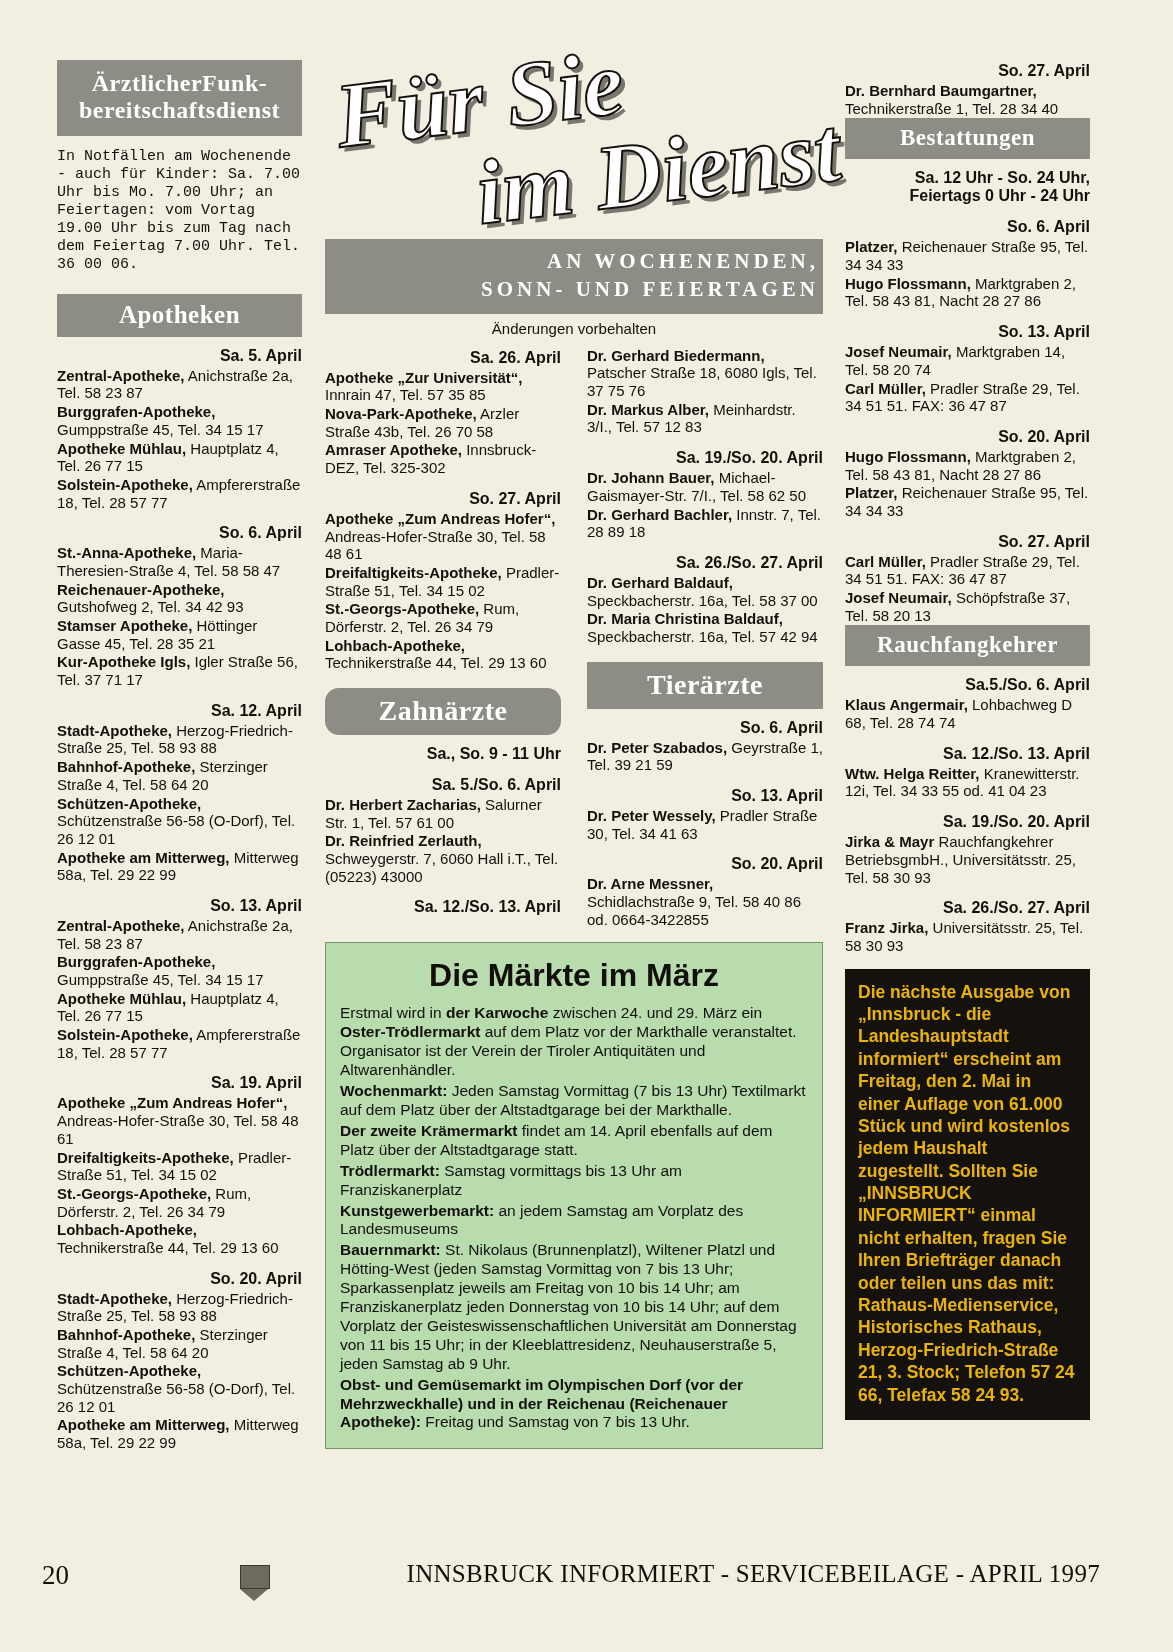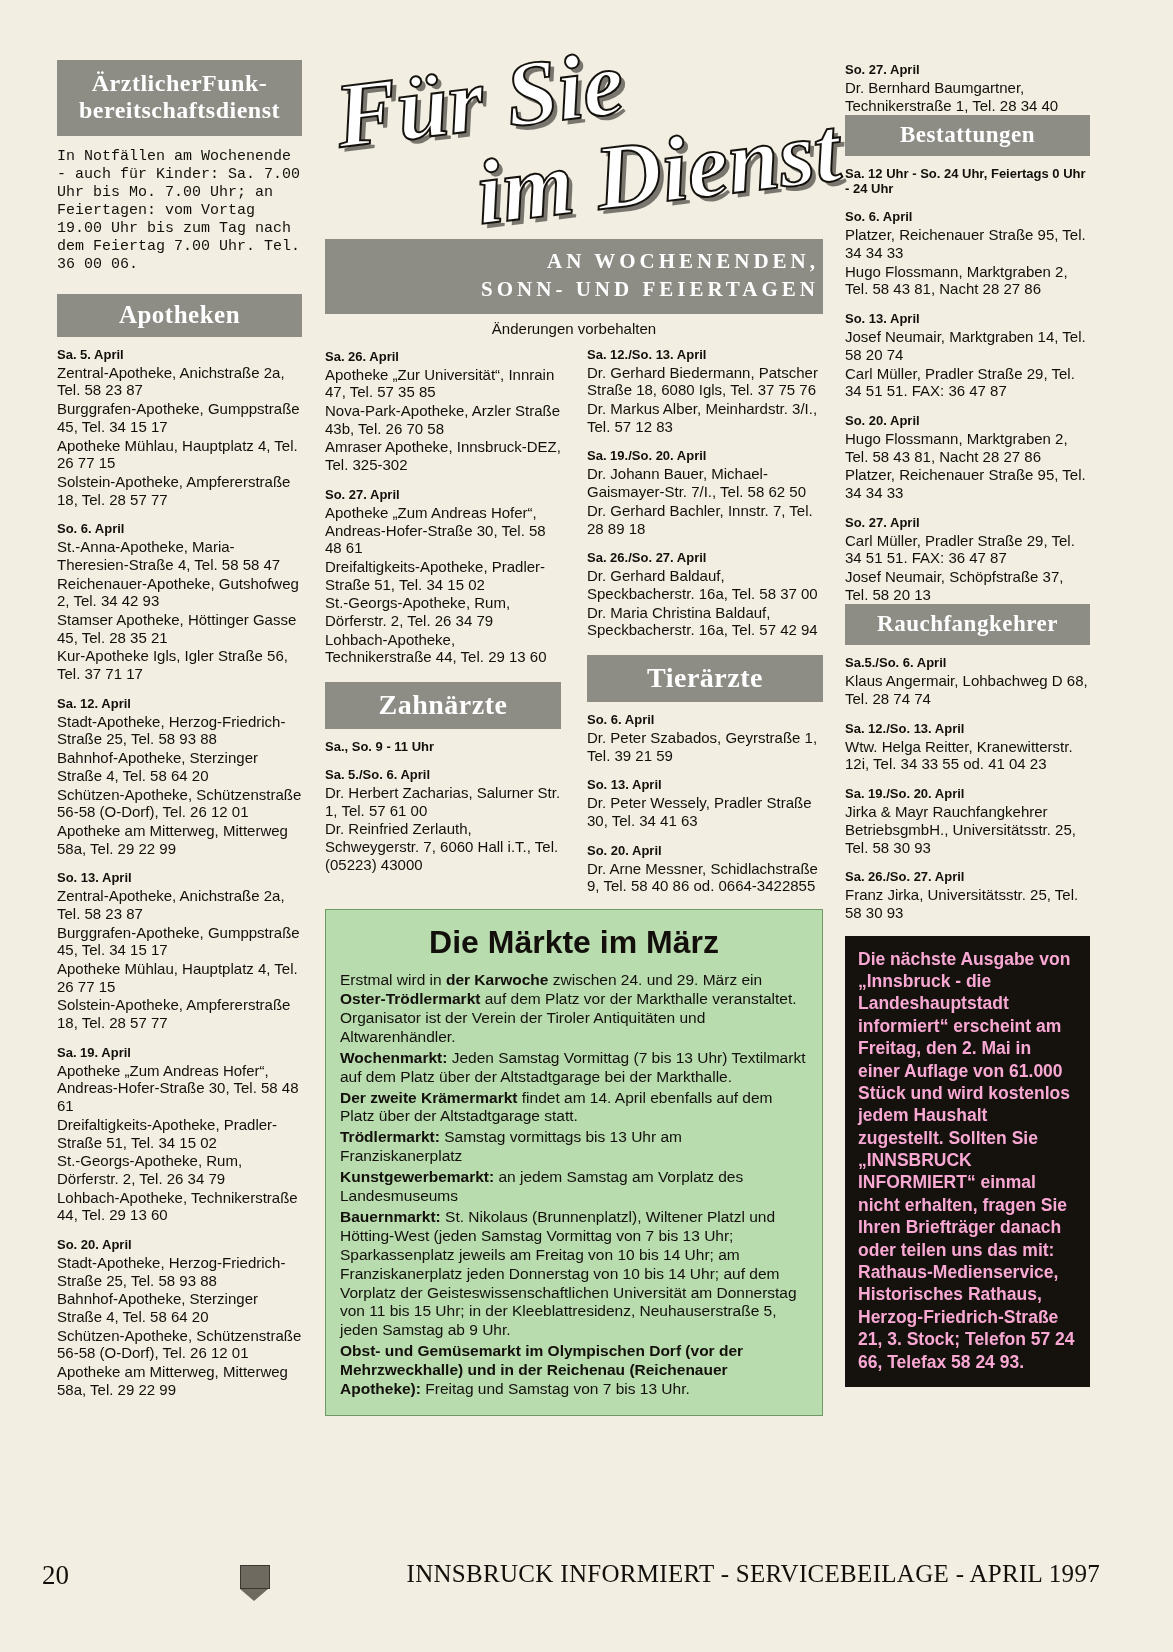--- a/index.html
+++ b/index.html
@@ -24,26 +24,26 @@
     text-align:center;
     font-weight:bold;
     letter-spacing:.5px;
     padding:7px 4px 8px;
     margin-bottom:10px;
     font-family:"Liberation Serif", serif;
   }
   .bar.small{font-size:28px;}
   .bar.apo{font-size:25px;}
   .datehead{
-    text-align:left;font-weight:bold;font-size:13px;
+    text-align:right;font-weight:bold;font-size:16px;
     margin:13px 0 2px;
   }
   .datehead.first{margin-top:2px;}
   .entry{font-size:15px;line-height:1.18;margin-bottom:1px;}
-  .entry b{font-weight:normal;}
+  .entry b{font-weight:bold;}
   p{margin:0;}
 
   
   #left{left:57px;top:60px;width:245px;}
   #left .bar.titlebar{
     font-size:24px;line-height:1.12;padding:10px 4px 12px;margin-bottom:12px;
   }
   #left .notfall{font-size:15px;line-height:1.2;margin-bottom:20px;font-family:Liberation Mono, monospace;}
 
   
@@ -84,21 +84,21 @@
     margin:2px 0 10px;text-align:center;
     font-size:32px;font-family:"Liberation Sans", sans-serif;font-weight:bold;
   }
   .markets p{font-size:15.5px;line-height:1.22;margin-bottom:2px;}
   .markets b{font-weight:bold;}
 
   
   #right{left:845px;top:60px;width:245px;}
   #right .bar{font-size:23px;}
   .notice{
-    background:#15120d;color:#f9a8d4;
+    background:#15120d;color:#eab308;
     padding:12px 13px 14px;margin-top:14px;
     font-family:"Liberation Sans", sans-serif;
     font-size:17.5px;line-height:1.28;font-weight:bold;
   }
 
   
   .footer{
     position:absolute;left:42px;top:1560px;width:1060px;
     font-family:"Liberation Serif", serif;
   }
@@ -177,21 +177,21 @@
     <div class="twocol" id="mid-flow">
         <p class="datehead first">Sa. 26. April</p>
         <p class="entry"><b>Apotheke „Zur Universität“,</b> Innrain 47, Tel. 57 35 85</p>
         <p class="entry"><b>Nova-Park-Apotheke,</b> Arzler Straße 43b, Tel. 26 70 58</p>
         <p class="entry"><b>Amraser Apotheke,</b> Innsbruck-DEZ, Tel. 325-302</p>
         <p class="datehead">So. 27. April</p>
         <p class="entry"><b>Apotheke „Zum Andreas Hofer“,</b> Andreas-Hofer-Straße 30, Tel. 58 48 61</p>
         <p class="entry"><b>Dreifaltigkeits-Apotheke,</b> Pradler-Straße 51, Tel. 34 15 02</p>
         <p class="entry"><b>St.-Georgs-Apotheke,</b> Rum, Dörferstr. 2, Tel. 26 34 79</p>
         <p class="entry"><b>Lohbach-Apotheke,</b> Technikerstraße 44, Tel. 29 13 60</p>
-        <div class="bar small" style="margin-top: 16px;">Zahnärzte</div>
+        <div class="bar small" style="margin-top: 16px; border-radius: 14px;">Zahnärzte</div>
         <p class="datehead first">Sa., So. 9 - 11 Uhr</p>
         <p class="datehead">Sa. 5./So. 6. April</p>
         <p class="entry"><b>Dr. Herbert Zacharias,</b> Salurner Str. 1, Tel. 57 61 00</p>
         <p class="entry"><b>Dr. Reinfried Zerlauth,</b> Schweygerstr. 7, 6060 Hall i.T., Tel. (05223) 43000</p>
         <p class="datehead">Sa. 12./So. 13. April</p>
         <p class="entry"><b>Dr. Gerhard Biedermann,</b> Patscher Straße 18, 6080 Igls, Tel. 37 75 76</p>
         <p class="entry"><b>Dr. Markus Alber,</b> Meinhardstr. 3/I., Tel. 57 12 83</p>
         <p class="datehead">Sa. 19./So. 20. April</p>
         <p class="entry"><b>Dr. Johann Bauer,</b> Michael-Gaismayer-Str. 7/I., Tel. 58 62 50</p>
         <p class="entry"><b>Dr. Gerhard Bachler,</b> Innstr. 7, Tel. 28 89 18</p>

